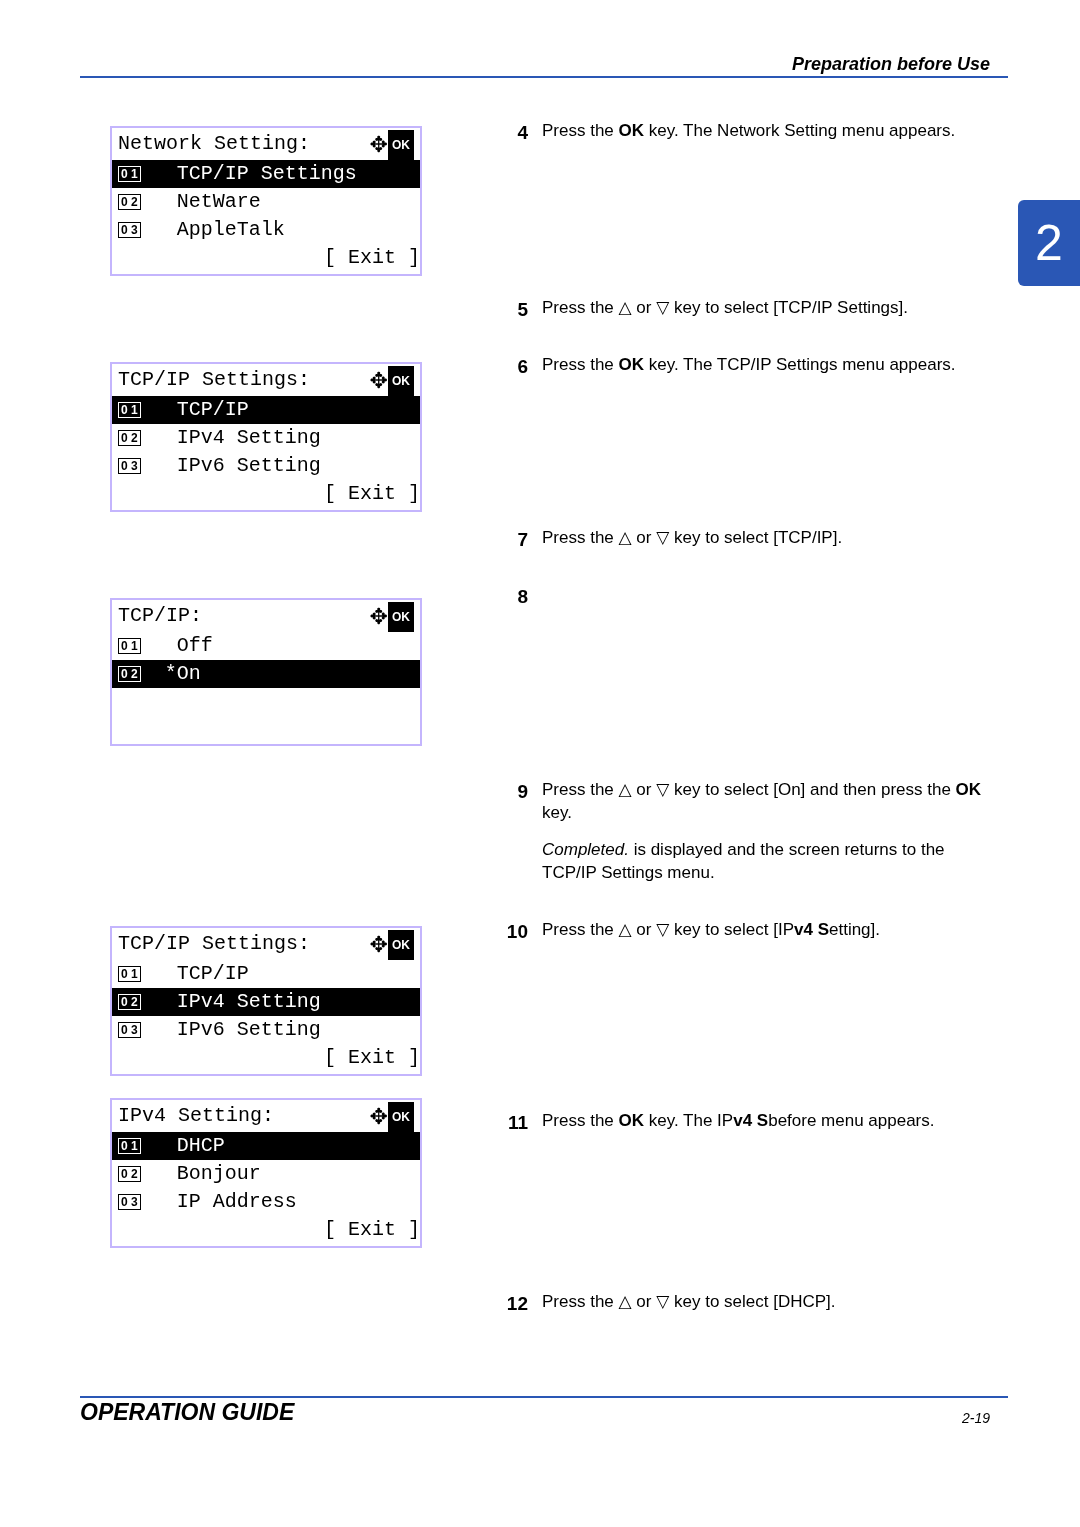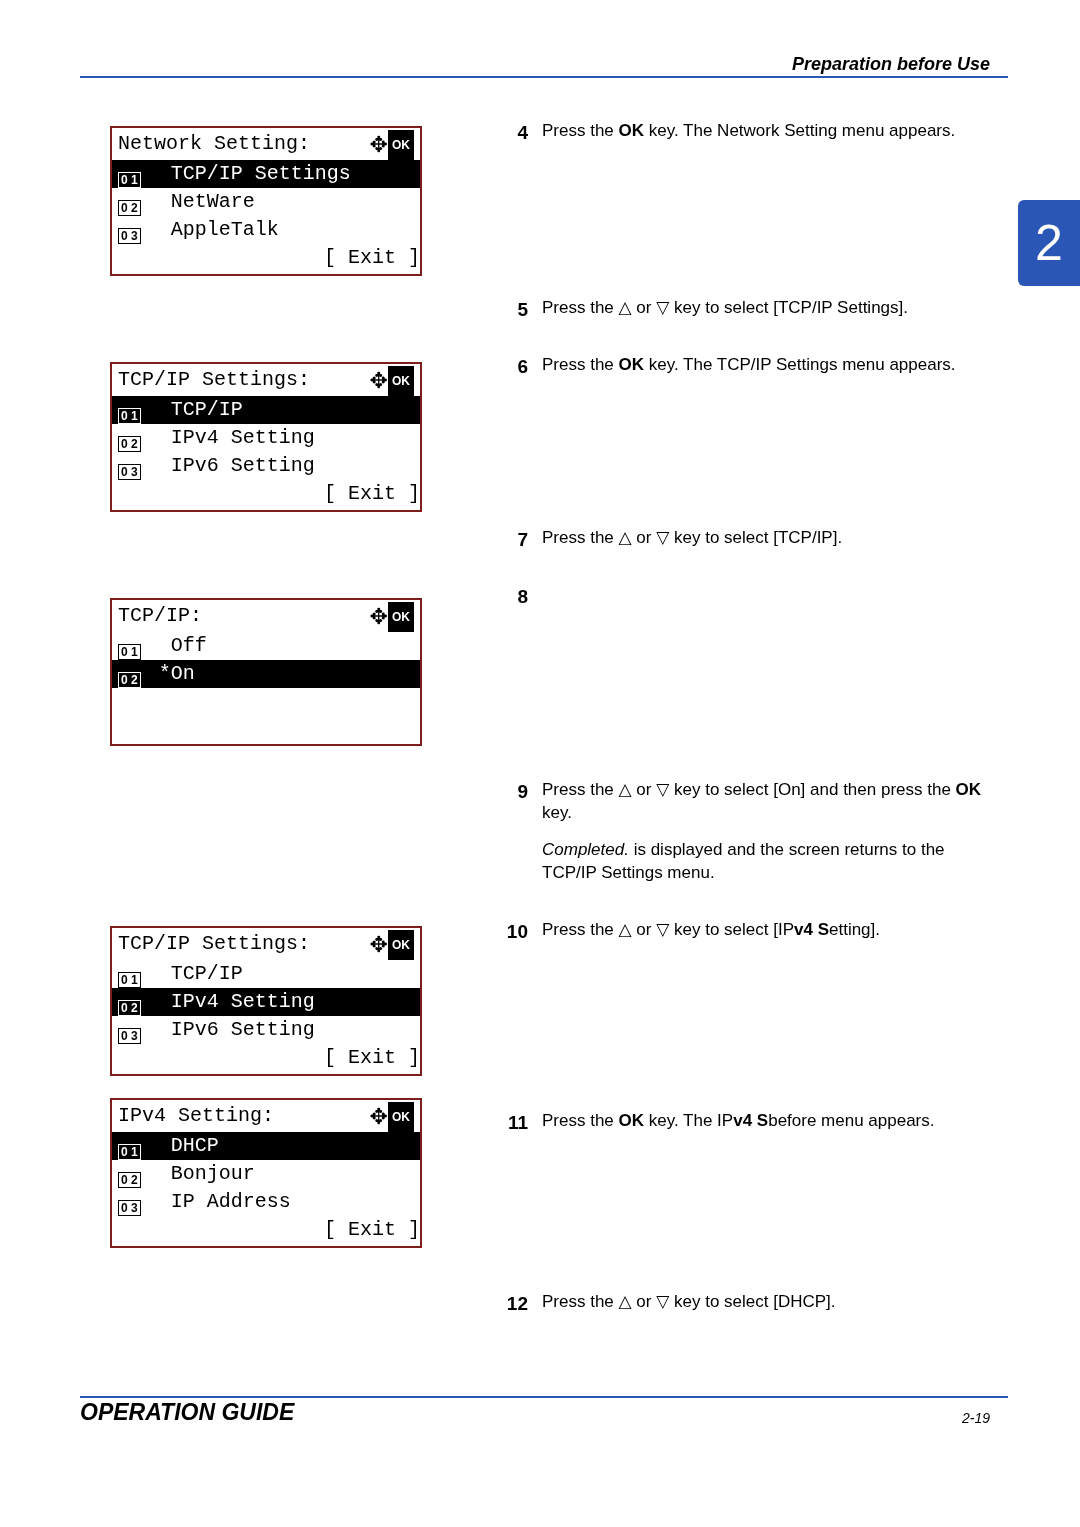--- a/index.html
+++ b/index.html
@@ -9,27 +9,27 @@
   .rule-bot { position: absolute; left: 80px; right: 72px; bottom: 84px; border-top: 2px solid #2a57b5; }
   .hdr { position: absolute; right: 90px; top: 54px; font-style: italic; font-weight: bold; font-size: 18px; }
   .chapbadge { position: absolute; right: 0; top: 200px; width: 62px; height: 86px; background: #2a57b5; color: #fff; font-size: 50px; display:flex; align-items:center; justify-content:center; border-radius: 6px 0 0 6px; }
   .footer-left { position: absolute; left: 80px; bottom: 56px; font-style: italic; font-weight: bold; font-size: 23px; }
   .footer-right { position: absolute; right: 90px; bottom: 56px; font-style: italic; font-size: 14px; }
 
   .cols { position: absolute; top: 120px; left: 110px; right: 90px; display: grid; grid-template-columns: 360px 1fr; column-gap: 34px; }
   .leftcol { display: flex; flex-direction: column; }
   .rightcol { font-size: 17px; line-height: 1.35; }
 
-  .lcd { border: 2px solid #7f1d1d; width: 312px; font-family: "Courier New", monospace; font-size: 20px; line-height: 28px; margin-bottom: 40px; background:#fff; }
+  .lcd { border: 2px solid #c4b5fd; width: 312px; font-family: "Courier New", monospace; font-size: 20px; line-height: 28px; margin-bottom: 40px; background:#fff; }
   .lcd-title { display:flex; justify-content:space-between; padding: 2px 6px 0 6px; }
   .lcd-title .t { white-space: pre; }
   .okglyph { display:inline-flex; align-items:center; gap:4px; font-family: Arial, sans-serif; font-size: 13px; }
   .okglyph .nav { font-size: 22px; line-height: 12px; letter-spacing:-4px; }
   .okglyph .okbtn { display:inline-block; border:1px solid #000; background:#000; color:#fff; padding:0 3px; font-weight:bold; font-size:12px; }
-  .lcd .row { display:flex; align-items:flex-end; gap:18px; padding: 0 6px; white-space: pre; }
+  .lcd .row { display:flex; align-items:center; gap:24px; padding: 0 6px; white-space: pre; }
   .lcd .row.sel { background:#000; color:#fff; }
   .lcd .empty { height: 28px; }
   .numbox { display:inline-block; border:1.5px solid currentColor; font-size:12px; font-family: Arial, sans-serif; font-weight:bold; padding: 0 2px; line-height:14px; min-width:20px; text-align:center; }
   .lcd .softkey { text-align: right; padding-bottom:2px; }
 
   .step { display:flex; gap: 14px; margin-bottom: 20px; }
   .step .num { font-weight: bold; font-size: 19px; min-width: 24px; text-align:right; }
   .step .body {}
   .step .body p { margin-bottom: 14px; }
   .tri { font-family: Arial, sans-serif; }

